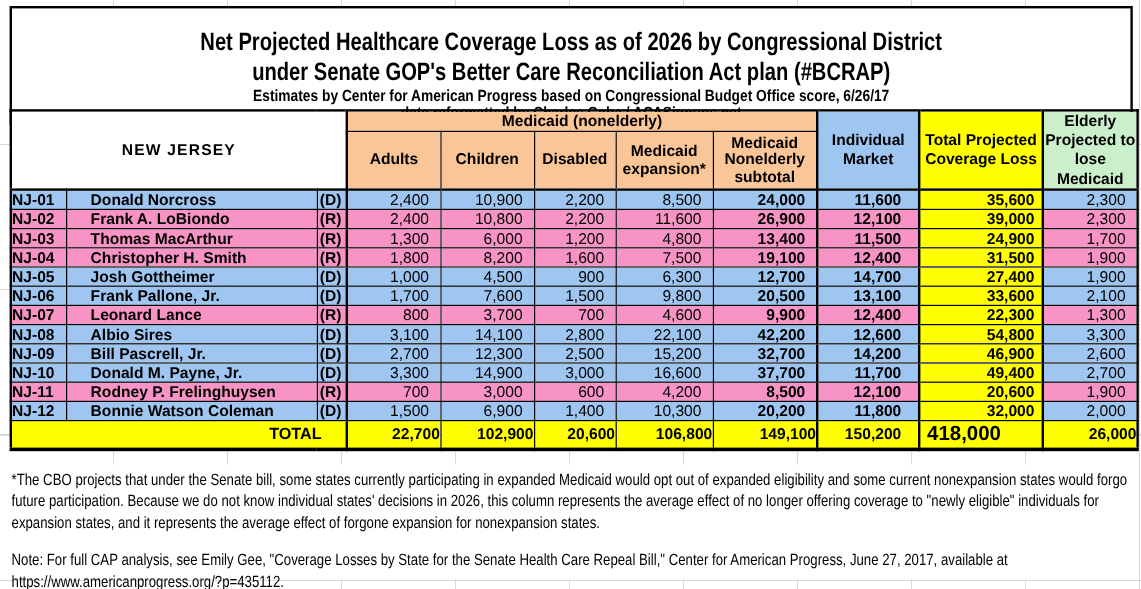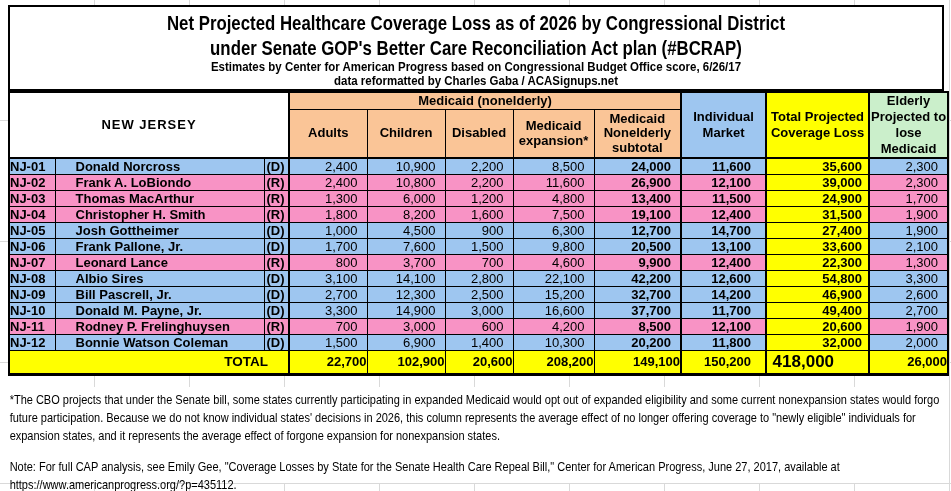--- a/index.html
+++ b/index.html
@@ -6,21 +6,21 @@
   .canvas{
     position:relative;width:951px;height:491px;overflow:hidden;
     font-family:"Liberation Sans", sans-serif;color:#000;background:#fff;
     background-image:
       repeating-linear-gradient(to right, transparent 0 94px, #d9d9d9 94px 95px),
       repeating-linear-gradient(to bottom, transparent 0 120px, #d9d9d9 120px 121px);
   }
   
   .title-box{
     position:absolute;left:8px;top:5px;width:932px;height:79px;
-    background:#fff;border:2px solid #000;text-align:center;padding-top:3px;
+    background:#fff;border:2px solid #000;text-align:center;padding-top:16px;
   }
   .t1{font-size:21px;font-weight:bold;line-height:25px;transform:scaleX(0.80);white-space:nowrap;}
   .t2{font-size:13.5px;font-weight:bold;line-height:14px;transform:scaleX(0.85);white-space:nowrap;}
   
   table.grid{
     position:absolute;left:8px;top:91px;width:939px;
     border-collapse:collapse;table-layout:fixed;
     border:2px solid #000;border-bottom:3px solid #000;
     font-size:13px;
   }
@@ -269,21 +269,21 @@
           <td>32,000</td>
           <td>2,000</td>
         </tr>
       </tbody>
     <tfoot>
       <tr>
         <td class="tlabel" colspan="3">TOTAL</td>
         <td class="bL">22,700</td>
         <td>102,900</td>
         <td>20,600</td>
-        <td>208,200</td>
+        <td>106,800</td>
         <td>149,100</td>
         <td class="tind bL">150,200</td>
         <td class="ttot bL bR">418,000</td>
         <td>26,000</td>
       </tr>
     </tfoot>
   </table>
 
   <div class="footnotes">
     <div class="fn-inner">

